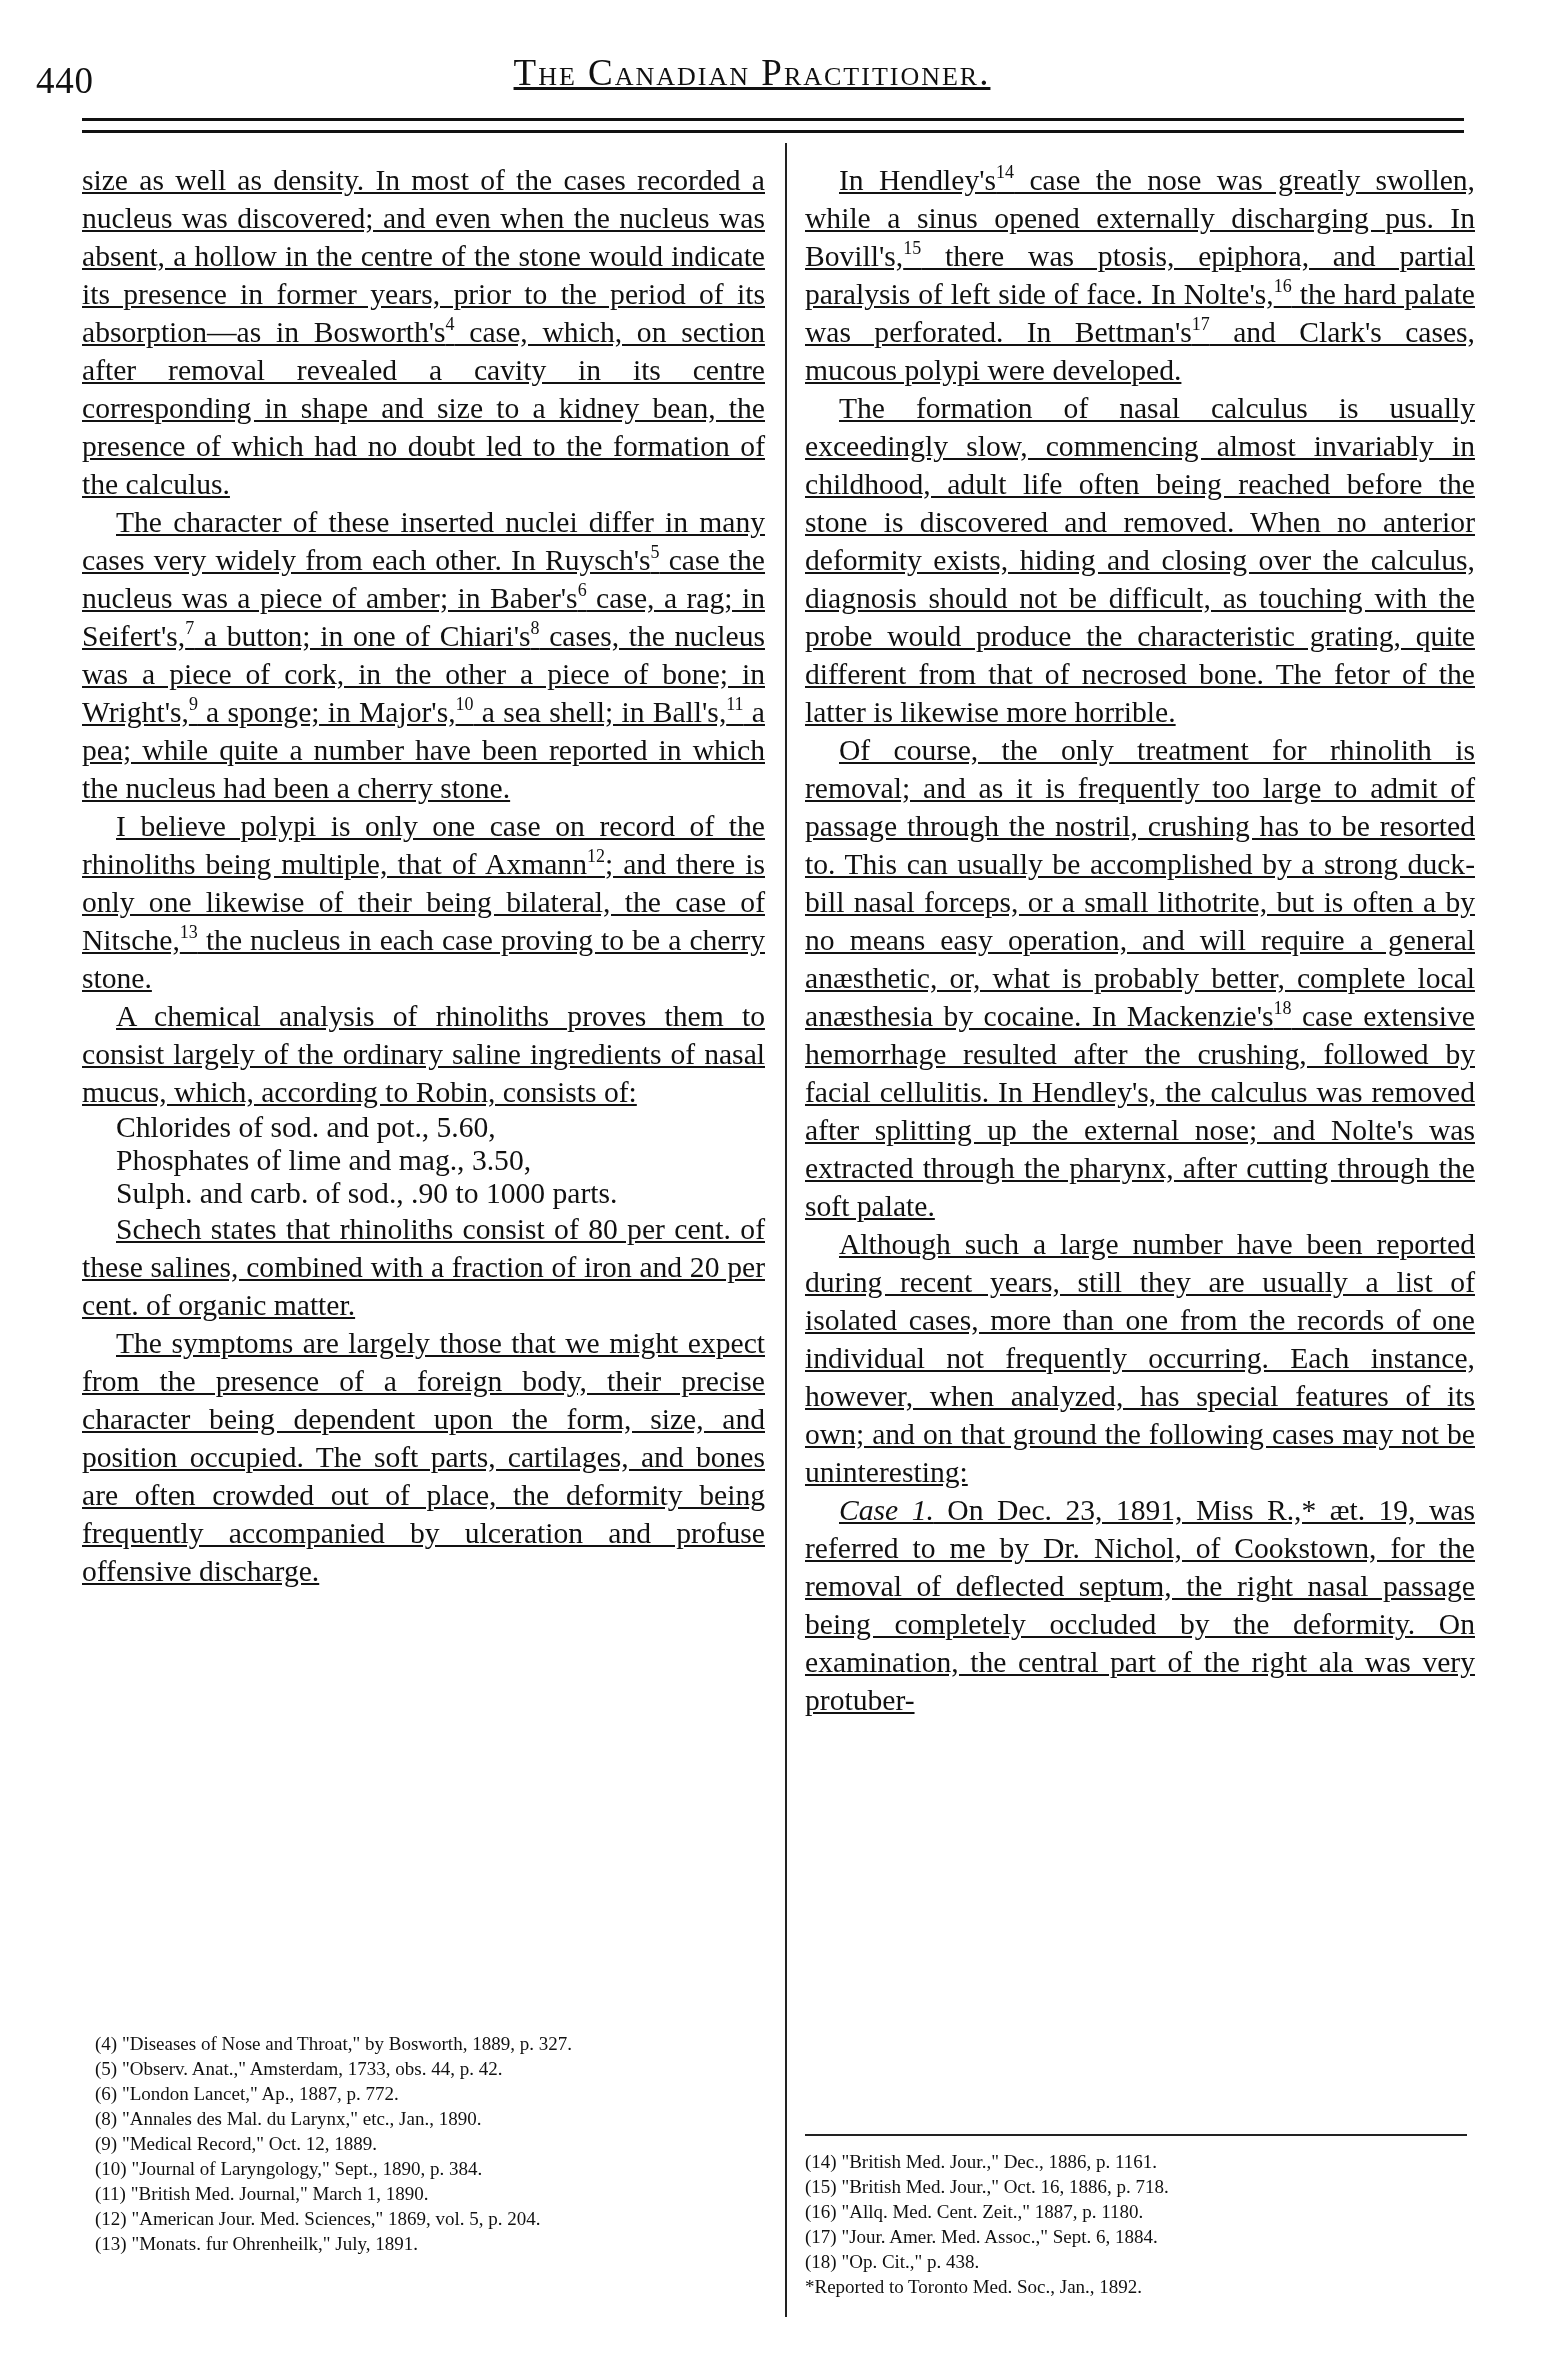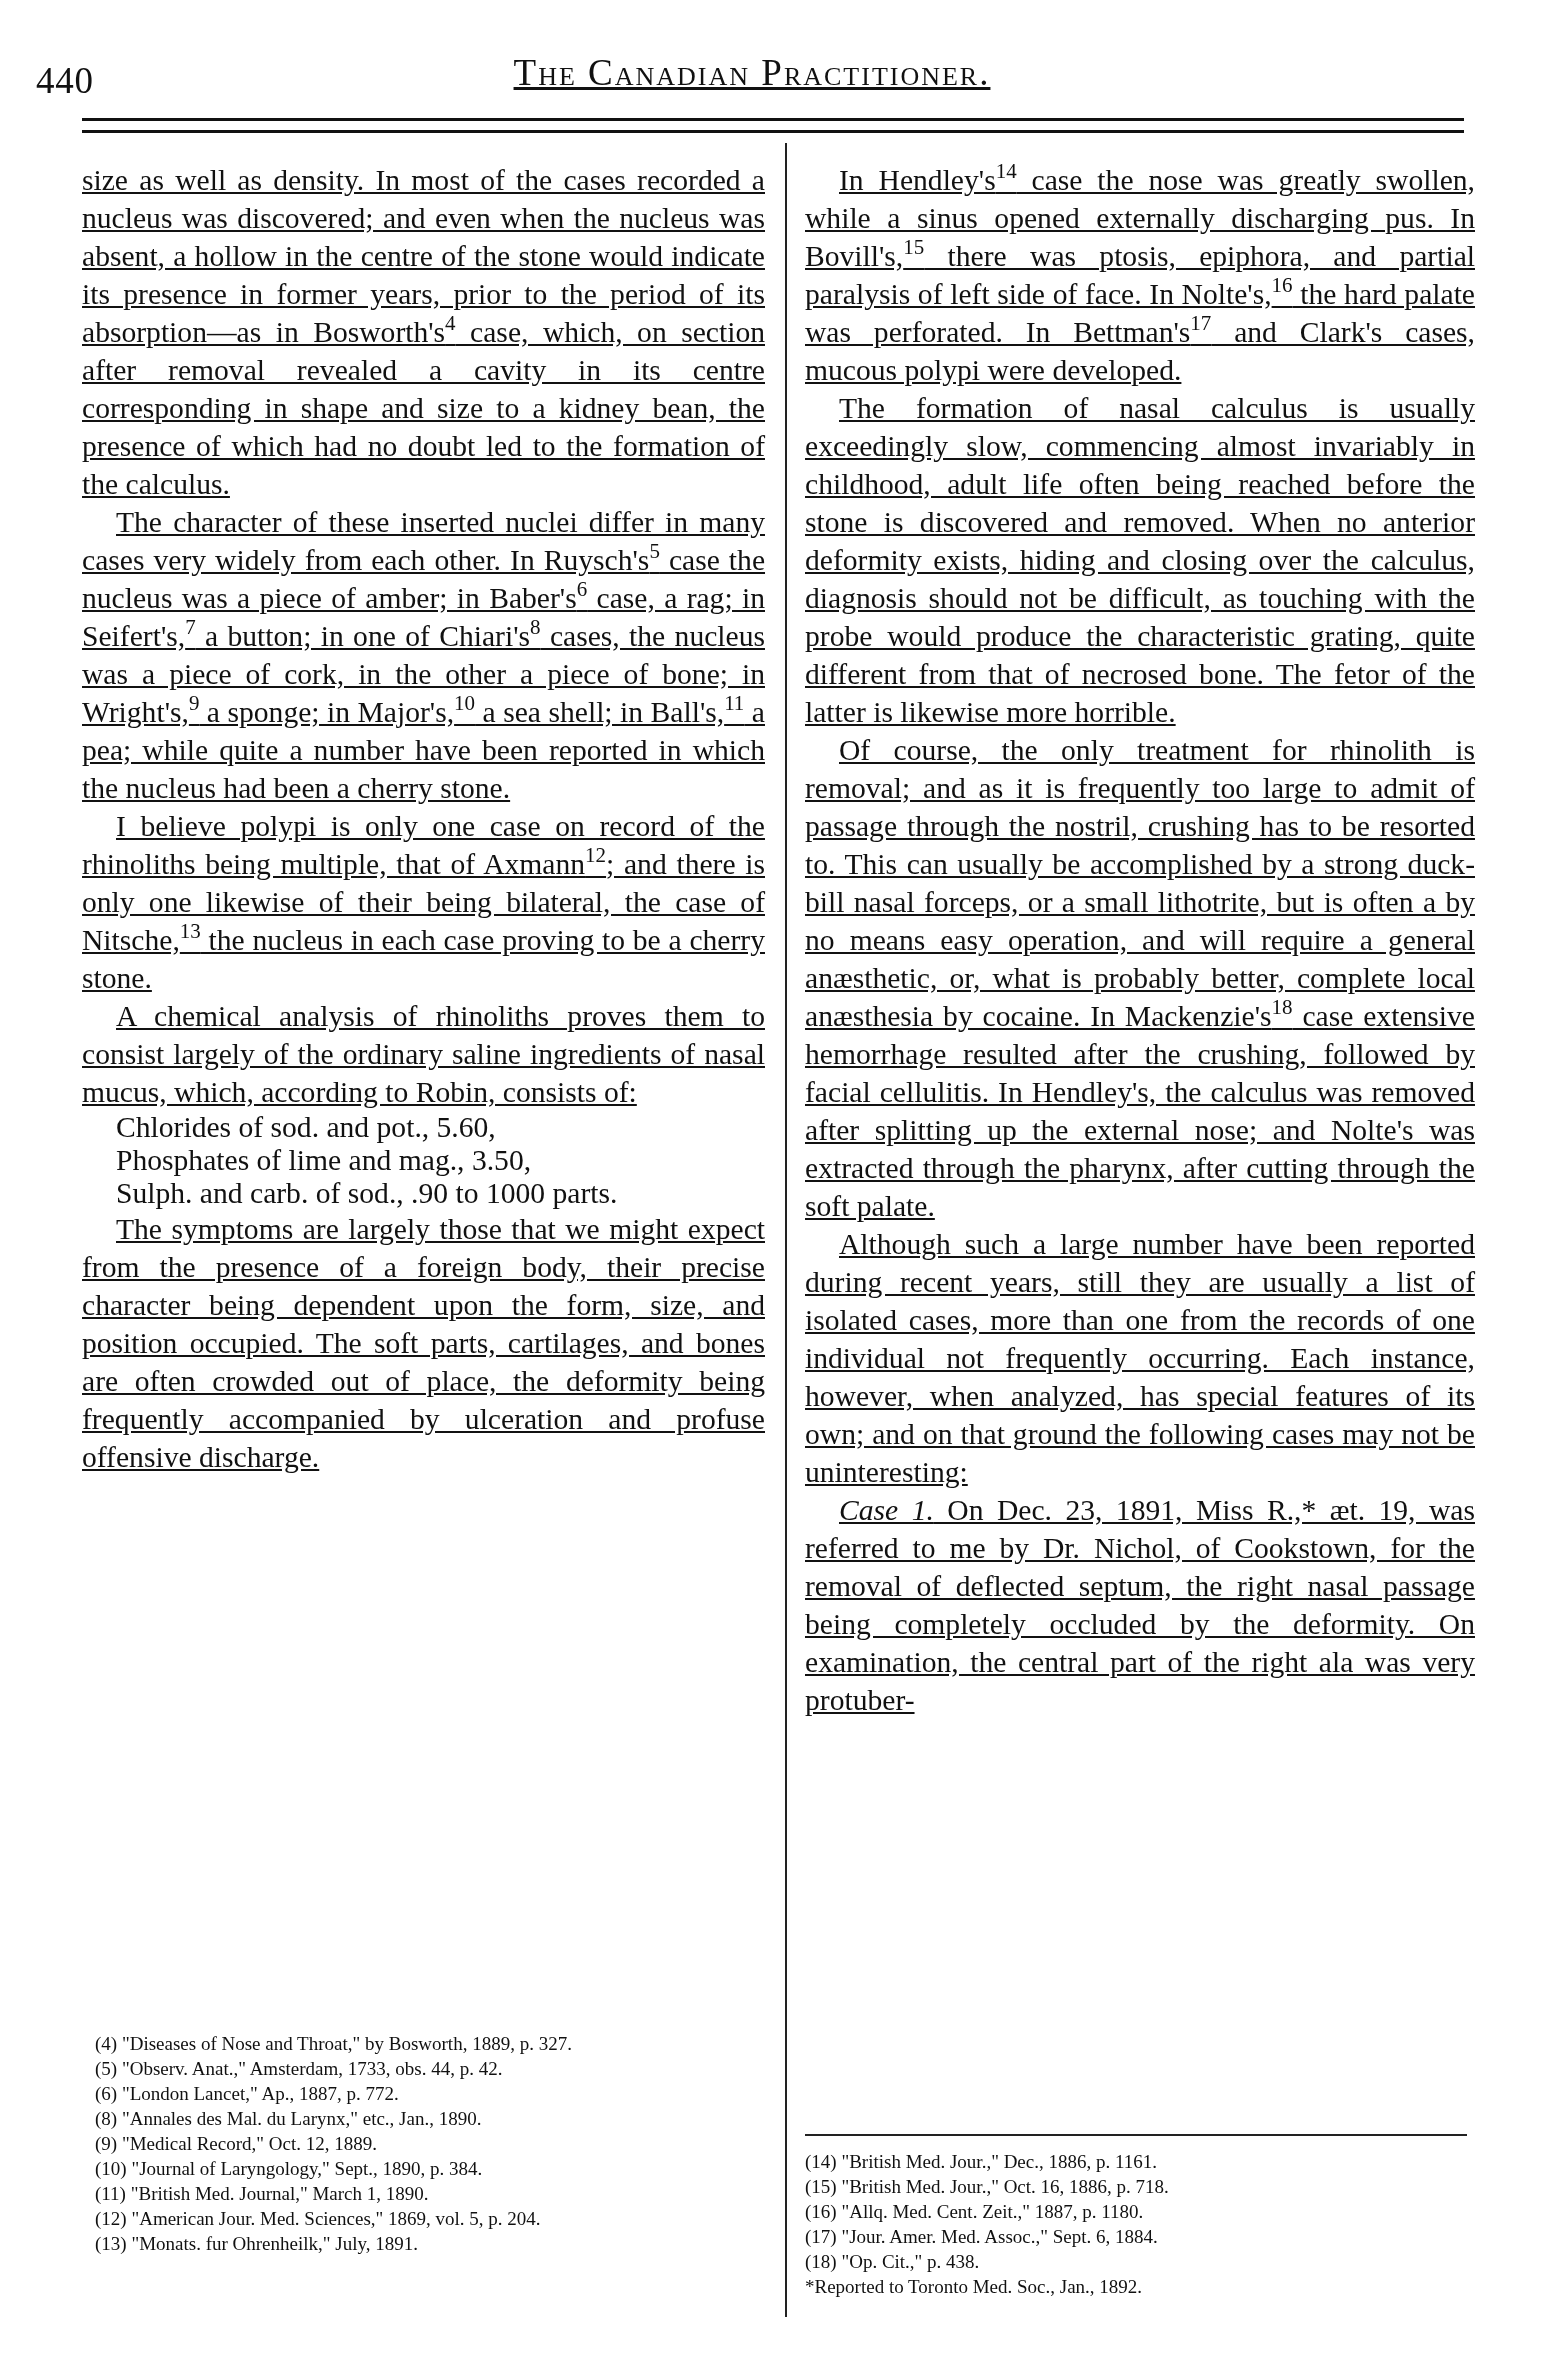--- a/index.html
+++ b/index.html
@@ -13,21 +13,21 @@
   .rule { position: absolute; left: 82px; width: 1382px; height: 3.3px; background: #111; }
   .rule.r1 { top: 118px; }
   .rule.r2 { top: 130px; }
   .col-divider { position: absolute; left: 785px; top: 143px; width: 2px; height: 2174px; background: #222; }
   .column { position: absolute; top: 161px; font-size: 29.6px; line-height: 38px; text-align: justify; }
   .col-left { left: 82px; width: 683px; }
   .col-right { left: 805px; width: 670px; }
   .para { margin: 0; text-indent: 34px; text-decoration: underline; }
   .para.noindent { text-indent: 0; }
   .formula { margin: 0 0 0 34px; text-align: left; line-height: 33px; }
-  sup { font-size: 21px; vertical-align: 11.8px; line-height: 0; }
+  sup { font-size: 18px; vertical-align: 11.8px; line-height: 0; }
   .footnotes-left { position: absolute; left: 95px; top: 2031px; width: 676px; font-size: 19px; line-height: 25px; }
   .footnotes-right { position: absolute; left: 805px; top: 2149px; width: 670px; font-size: 19px; line-height: 25px; }
   .fn-rule-right { position: absolute; left: 805px; top: 2134px; width: 662px; height: 2px; background: #222; }
   .fn { margin: 0; white-space: nowrap; }
   em { font-style: italic; }
 </style>
 </head>
 <body>
 
 <div class="header">
@@ -39,20 +39,21 @@
 <div class="col-divider"></div>
 
 <div class="column col-left">
   <p class="para noindent"><span>size as well as density. In most of the cases recorded a nucleus was discovered; and even when the nucleus was absent, a hollow in the centre of the stone would indicate its presence in former years, prior to the period of its absorption—as in Bosworth's</span><sup>4</sup><span> case, which, on section after removal revealed a cavity in its centre corresponding in shape and size to a kidney bean, the presence of which had no doubt led to the formation of the calculus.</span></p>
   <p class="para"><span>The character of these inserted nuclei differ in many cases very widely from each other. In Ruysch's</span><sup>5</sup><span> case the nucleus was a piece of amber; in Baber's</span><sup>6</sup><span> case, a rag; in Seifert's,</span><sup>7</sup><span> a button; in one of Chiari's</span><sup>8</sup><span> cases, the nucleus was a piece of cork, in the other a piece of bone; in Wright's,</span><sup>9</sup><span> a sponge; in Major's,</span><sup>10</sup><span> a sea shell; in Ball's,</span><sup>11</sup><span> a pea; while quite a number have been reported in which the nucleus had been a cherry stone.</span></p>
   <p class="para"><span>I believe polypi is only one case on record of the rhinoliths being multiple, that of Axmann</span><sup>12</sup><span>; and there is only one likewise of their being bilateral, the case of Nitsche,</span><sup>13</sup><span> the nucleus in each case proving to be a cherry stone.</span></p>
   <p class="para">A chemical analysis of rhinoliths proves them to consist largely of the ordinary saline ingredients of nasal mucus, which, according to Robin, consists of:</p>
   <p class="formula">Chlorides of sod. and pot., 5.60,</p>
   <p class="formula">Phosphates of lime and mag., 3.50,</p>
   <p class="formula">Sulph. and carb. of sod., .90 to 1000 parts.</p>
+  <p class="para">Schech states that rhinoliths consist of 80 per cent. of these salines, combined with a fraction of iron and 20 per cent. of organic matter.</p>
   <p class="para">The symptoms are largely those that we might expect from the presence of a foreign body, their precise character being dependent upon the form, size, and position occupied. The soft parts, cartilages, and bones are often crowded out of place, the deformity being frequently accompanied by ulceration and profuse offensive discharge.</p>
 </div>
 
 <div class="column col-right">
   <p class="para"><span>In Hendley's</span><sup>14</sup><span> case the nose was greatly swollen, while a sinus opened externally discharging pus. In Bovill's,</span><sup>15</sup><span> there was ptosis, epiphora, and partial paralysis of left side of face. In Nolte's,</span><sup>16</sup><span> the hard palate was perforated. In Bettman's</span><sup>17</sup><span> and Clark's cases, mucous polypi were developed.</span></p>
   <p class="para">The formation of nasal calculus is usually exceedingly slow, commencing almost invariably in childhood, adult life often being reached before the stone is discovered and removed. When no anterior deformity exists, hiding and closing over the calculus, diagnosis should not be difficult, as touching with the probe would produce the characteristic grating, quite different from that of necrosed bone. The fetor of the latter is likewise more horrible.</p>
   <p class="para"><span>Of course, the only treatment for rhinolith is removal; and as it is frequently too large to admit of passage through the nostril, crushing has to be resorted to. This can usually be accomplished by a strong duck-bill nasal forceps, or a small lithotrite, but is often a by no means easy operation, and will require a general anæsthetic, or, what is probably better, complete local anæsthesia by cocaine. In Mackenzie's</span><sup>18</sup><span> case extensive hemorrhage resulted after the crushing, followed by facial cellulitis. In Hendley's, the calculus was removed after splitting up the external nose; and Nolte's was extracted through the pharynx, after cutting through the soft palate.</span></p>
   <p class="para">Although such a large number have been reported during recent years, still they are usually a list of isolated cases, more than one from the records of one individual not frequently occurring. Each instance, however, when analyzed, has special features of its own; and on that ground the following cases may not be uninteresting:</p>
   <p class="para"><em>Case 1.</em><span> On Dec. 23, 1891, Miss R.,* æt. 19, was referred to me by Dr. Nichol, of Cookstown, for the removal of deflected septum, the right nasal passage being completely occluded by the deformity. On examination, the central part of the right ala was very protuber-</span></p>
 </div>

